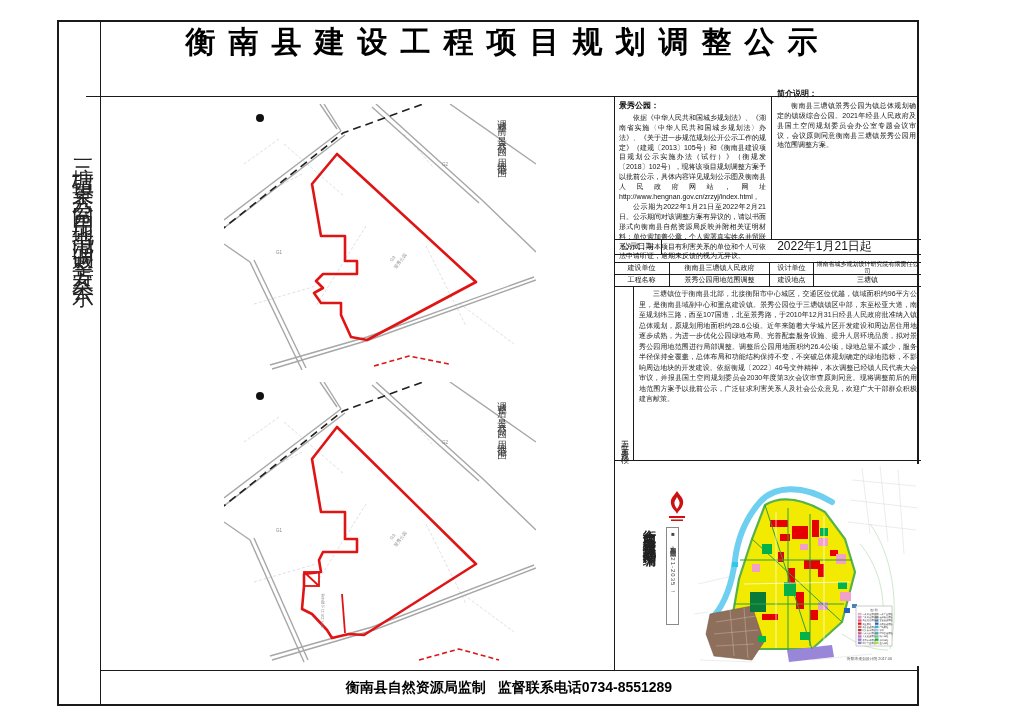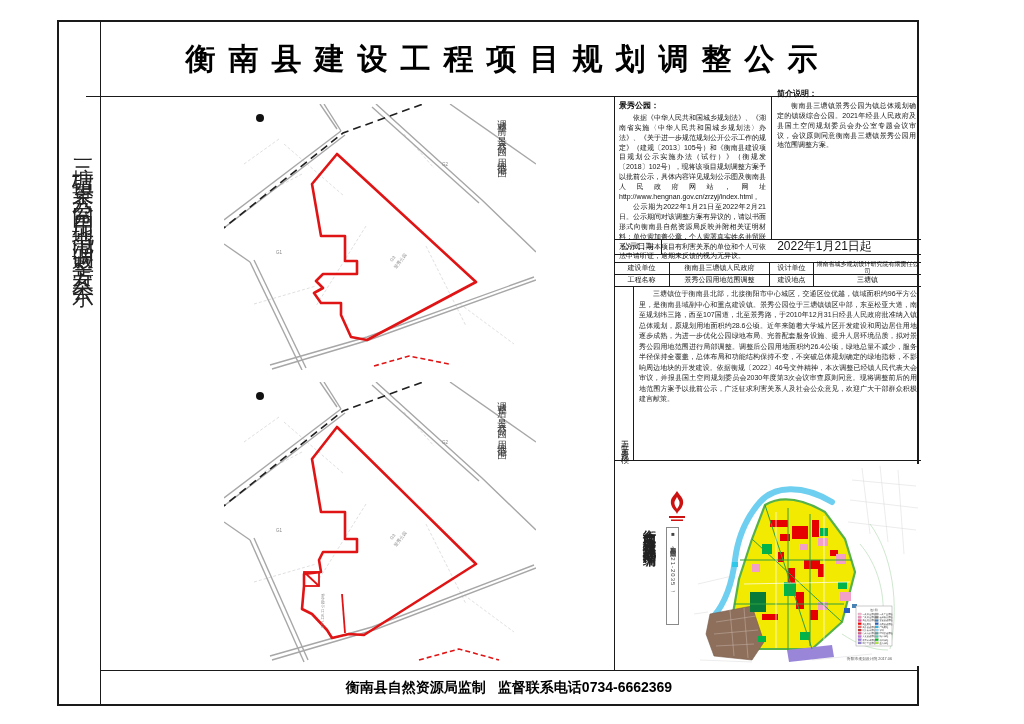--- a/index.html
+++ b/index.html
@@ -14,21 +14,21 @@
   .vline,.hline{position:absolute;background:#1a1a1a;}
   
   .side-col{position:absolute;left:0;top:0;width:42px;height:100%;border-right:1.5px solid #1a1a1a;box-sizing:border-box;}
   .side-title{
     position:absolute;left:9px;top:120px;writing-mode:vertical-rl;
     font-size:22px;letter-spacing:8px;color:#222;font-weight:400;
   }
   
   .title-band{
     position:absolute;left:27px;right:0;top:0;height:74px;
-    border-bottom:1.5px solid #1a1a1a;display:flex;align-items:center;justify-content:center;
+    border-bottom:1.5px solid #1a1a1a;display:flex;justify-content:center;
   }
   .title-band h1{
     margin:0;font-size:30px;font-weight:bold;letter-spacing:13px;padding-left:13px;color:#000;
   }
   
   .map-svg{position:absolute;background:#fff;}
   .map-label{
     position:absolute;writing-mode:vertical-rl;font-size:9.5px;letter-spacing:3.5px;color:#3a3a3a;
   }
   
@@ -336,17 +336,17 @@
         <rect x="183" y="174.6" width="3.4" height="2.2" fill="#00c020" stroke="#777" stroke-width="0.15"></rect>
         <text x="187.4" y="176.6" font-size="2.2" fill="#333">公园绿地</text>
         <rect x="183" y="177.8" width="3.4" height="2.2" fill="#aee838" stroke="#777" stroke-width="0.15"></rect>
         <text x="187.4" y="179.8" font-size="2.2" fill="#333">生态绿地</text>
       </g>
     <text x="200" y="196" font-size="3.8" fill="#555" text-anchor="end">衡阳市规划设计院  2017.06</text>
   </svg>
 
   <div class="footer">
     <span class="b">衡南县自然资源局监制</span>
-    <span class="b">监督联系电话0734-6662369</span>
+    <span class="b">监督联系电话0734-8551289</span>
   </div>
   <div class="footer-inner-line"></div>
 
 </div>
 
 </body></html>

